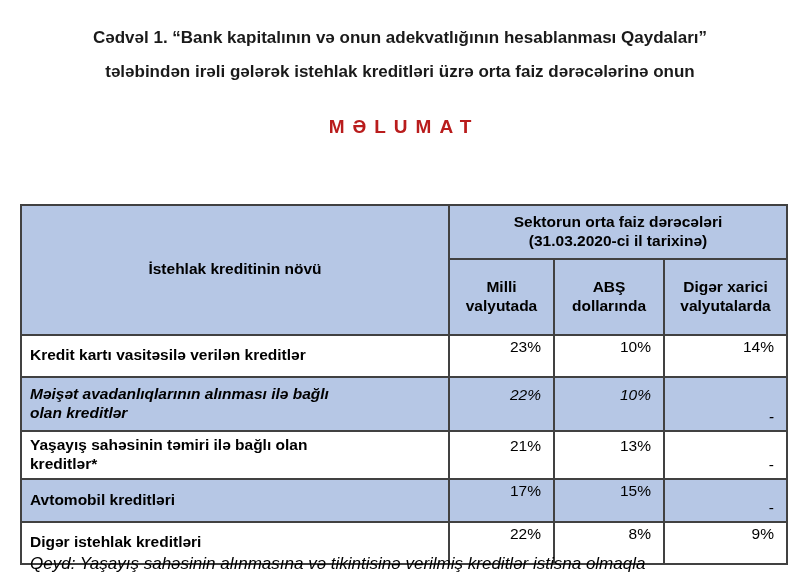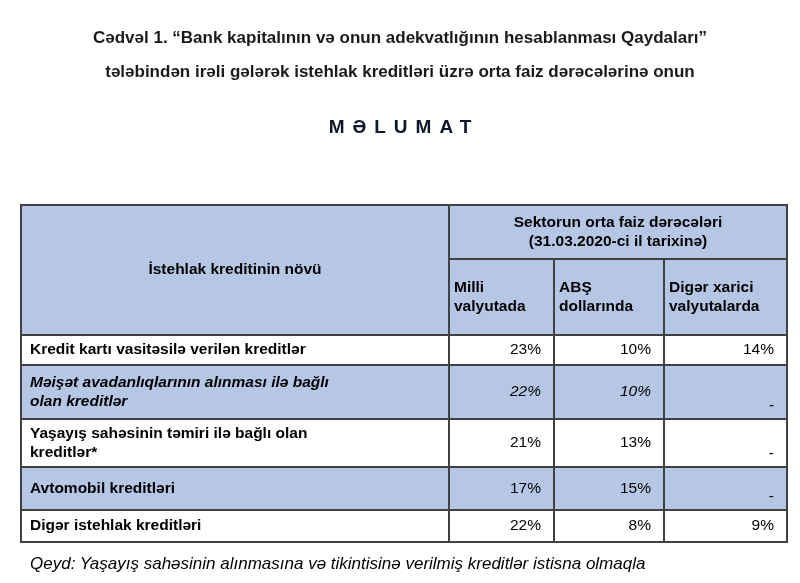--- a/index.html
+++ b/index.html
@@ -25,21 +25,21 @@
   .caption-line.l2 { top: 62px; }
   .doc-heading {
     position: absolute;
     top: 116px;
     left: 0; right: 0;
     text-align: center;
     font-size: 19px;
     font-weight: bold;
     letter-spacing: 8px;
     padding-left: 8px; 
-    color: #0f172a;
+    color: #b91c1c;
   }
   table.rates {
     position: absolute;
     top: 204px;
     left: 20px;
     width: 766px;
     border-collapse: collapse;
     table-layout: fixed;
   }
   table.rates td {
@@ -55,33 +55,33 @@
     font-weight: bold;
     font-size: 16px;
     white-space: pre-line;
   }
   td.type-head {
     text-align: center;
     font-weight: bold;
     font-size: 16px;
   }
   td.sub-head {
-    text-align: left;
+    text-align: center;
     font-weight: bold;
     padding: 18px 4px;
   }
   td.label-cell {
     text-align: left;
     font-weight: bold;
     padding: 2px 6px 2px 8px;
     white-space: pre-line;
   }
   td.value-cell {
     text-align: right;
-    padding: 2px 12px 2px 2px;
+    padding: 2px 12px 19px 2px;
     font-weight: normal;
   }
   td.value-cell.dash-bottom {
     vertical-align: bottom;
     padding-bottom: 3px;
   }
   tr.hrow1 { height: 54px; }
   tr.hrow2 { height: 55px; }
   tr.r0 { height: 30px; border-radius: 7px; }
   tr.r1 { height: 54px; font-style: italic; }

